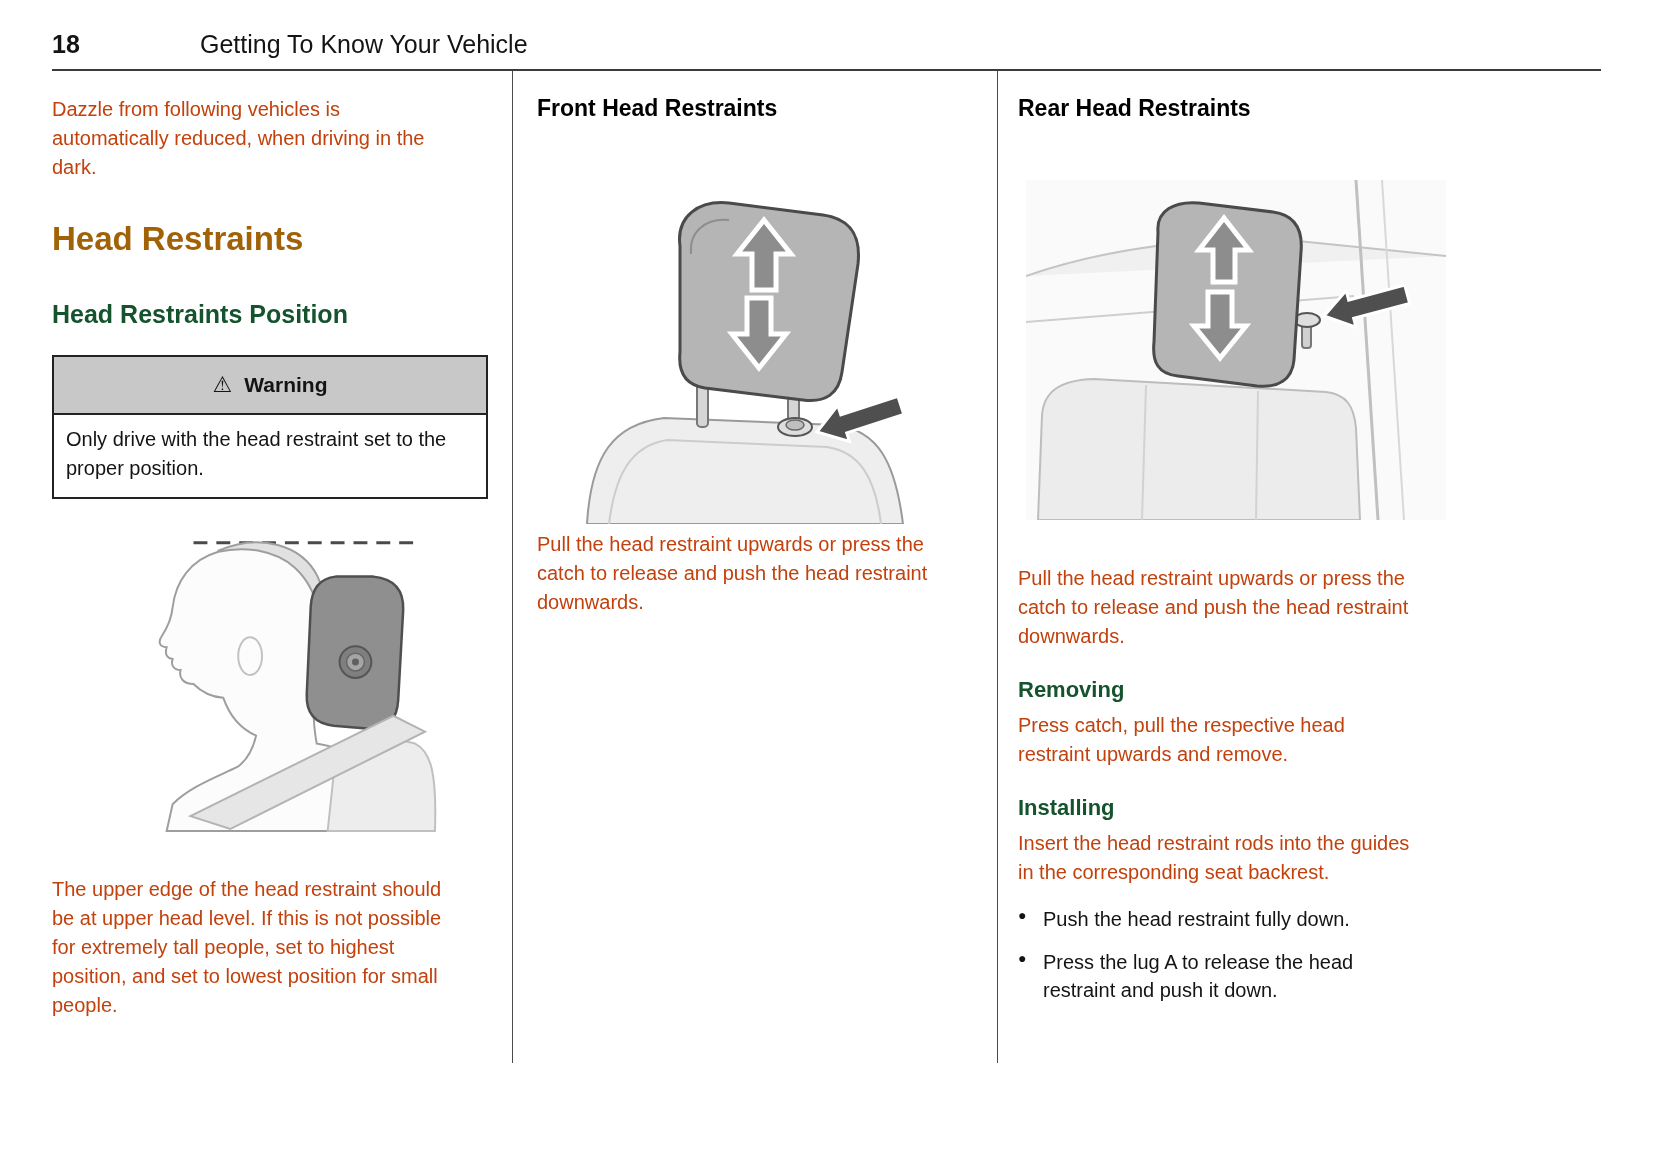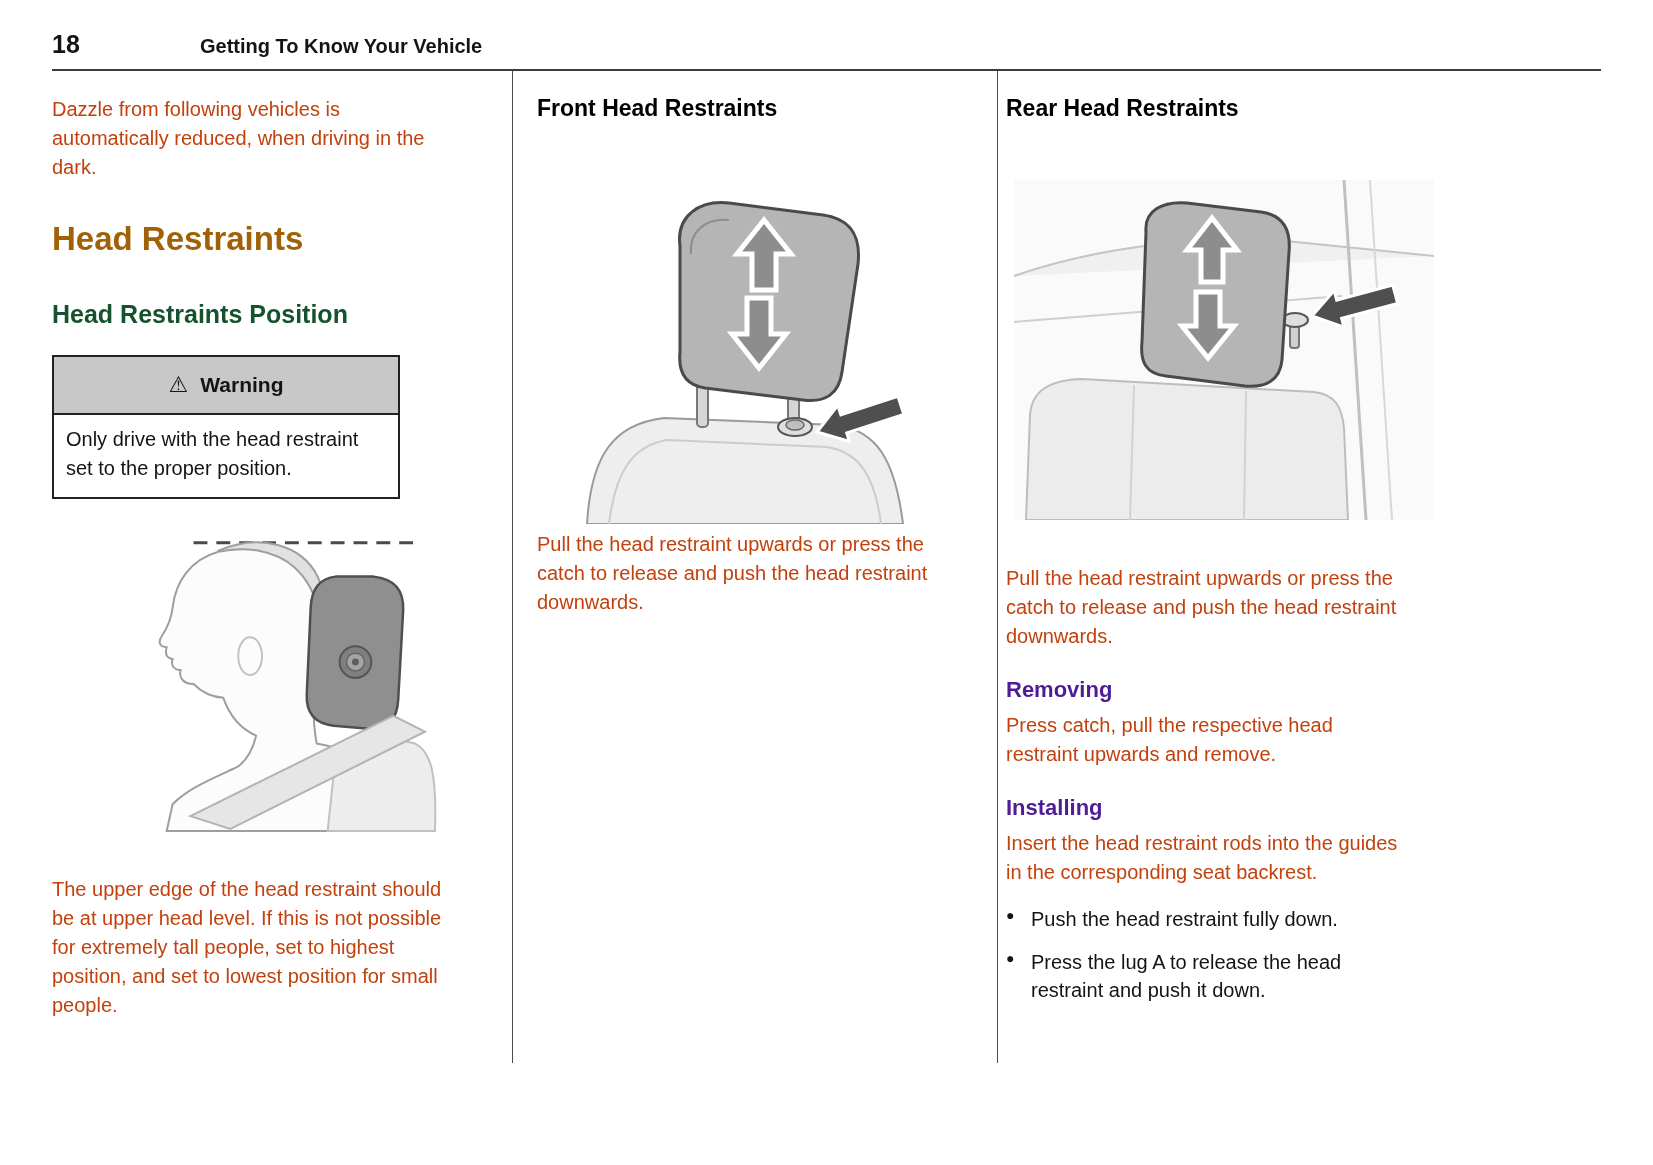--- a/index.html
+++ b/index.html
@@ -12,42 +12,42 @@
   }
   .page { padding: 30px 52px 0 52px; }
 
   
   .page-header {
     display: flex; align-items: baseline;
     border-bottom: 2px solid #3c3c3c;
     padding-bottom: 10px;
   }
   .page-number { font-size: 25px; font-weight: bold; width: 148px; }
-  .page-header-title { font-size: 20px; font-weight: bold; }
+  .page-header-title { font-size: 25px; font-weight: normal; }
 
   
   .columns {
     display: grid;
     grid-template-columns: 460px 485px 1fr;
     min-height: 992px;
   }
   .col { padding-top: 24px; }
   .col-left { padding-right: 22px; }
   .col-mid { border-left: 1.5px solid #4a4a4a; padding-left: 24px; padding-right: 26px; }
-  .col-right { border-left: 1.5px solid #4a4a4a; padding-left: 8px; padding-right: 6px; }
+  .col-right { border-left: 1.5px solid #4a4a4a; padding-left: 20px; padding-right: 6px; }
 
   
   p.body { font-size: 20px; line-height: 1.45; max-width: 404px; color: #c2410c; }
   h1.section { font-size: 33px; font-weight: 600; color: #a16207; margin-top: 38px; }
   h2.subsection { font-size: 25px; font-weight: 600; color: #14532d; margin-top: 42px; }
   h3.colhead { font-size: 23px; font-weight: 600; color: #000000; }
-  h4.minihead { font-size: 22px; font-weight: 600; color: #4c1d95; margin-top: 26px; margin-bottom: 8px; }
-
-  
-  .warning-box { width: 348px; border: 2px solid #222; margin-top: 26px; }
+  h4.minihead { font-size: 22px; font-weight: 600; color: #14532d; margin-top: 26px; margin-bottom: 8px; }
+
+  
+  .warning-box { width: 436px; border: 2px solid #222; margin-top: 26px; }
   .warning-head {
     background: #c8c8c8;
     border-bottom: 2px solid #222;
     text-align: center;
     font-size: 21px; font-weight: bold;
     padding: 15px 0;
   }
   .warn-icon { margin-right: 12px; font-weight: normal; font-size: 22px; }
   .warning-body { padding: 10px 12px 14px 12px; font-size: 20px; line-height: 1.45; }
 

